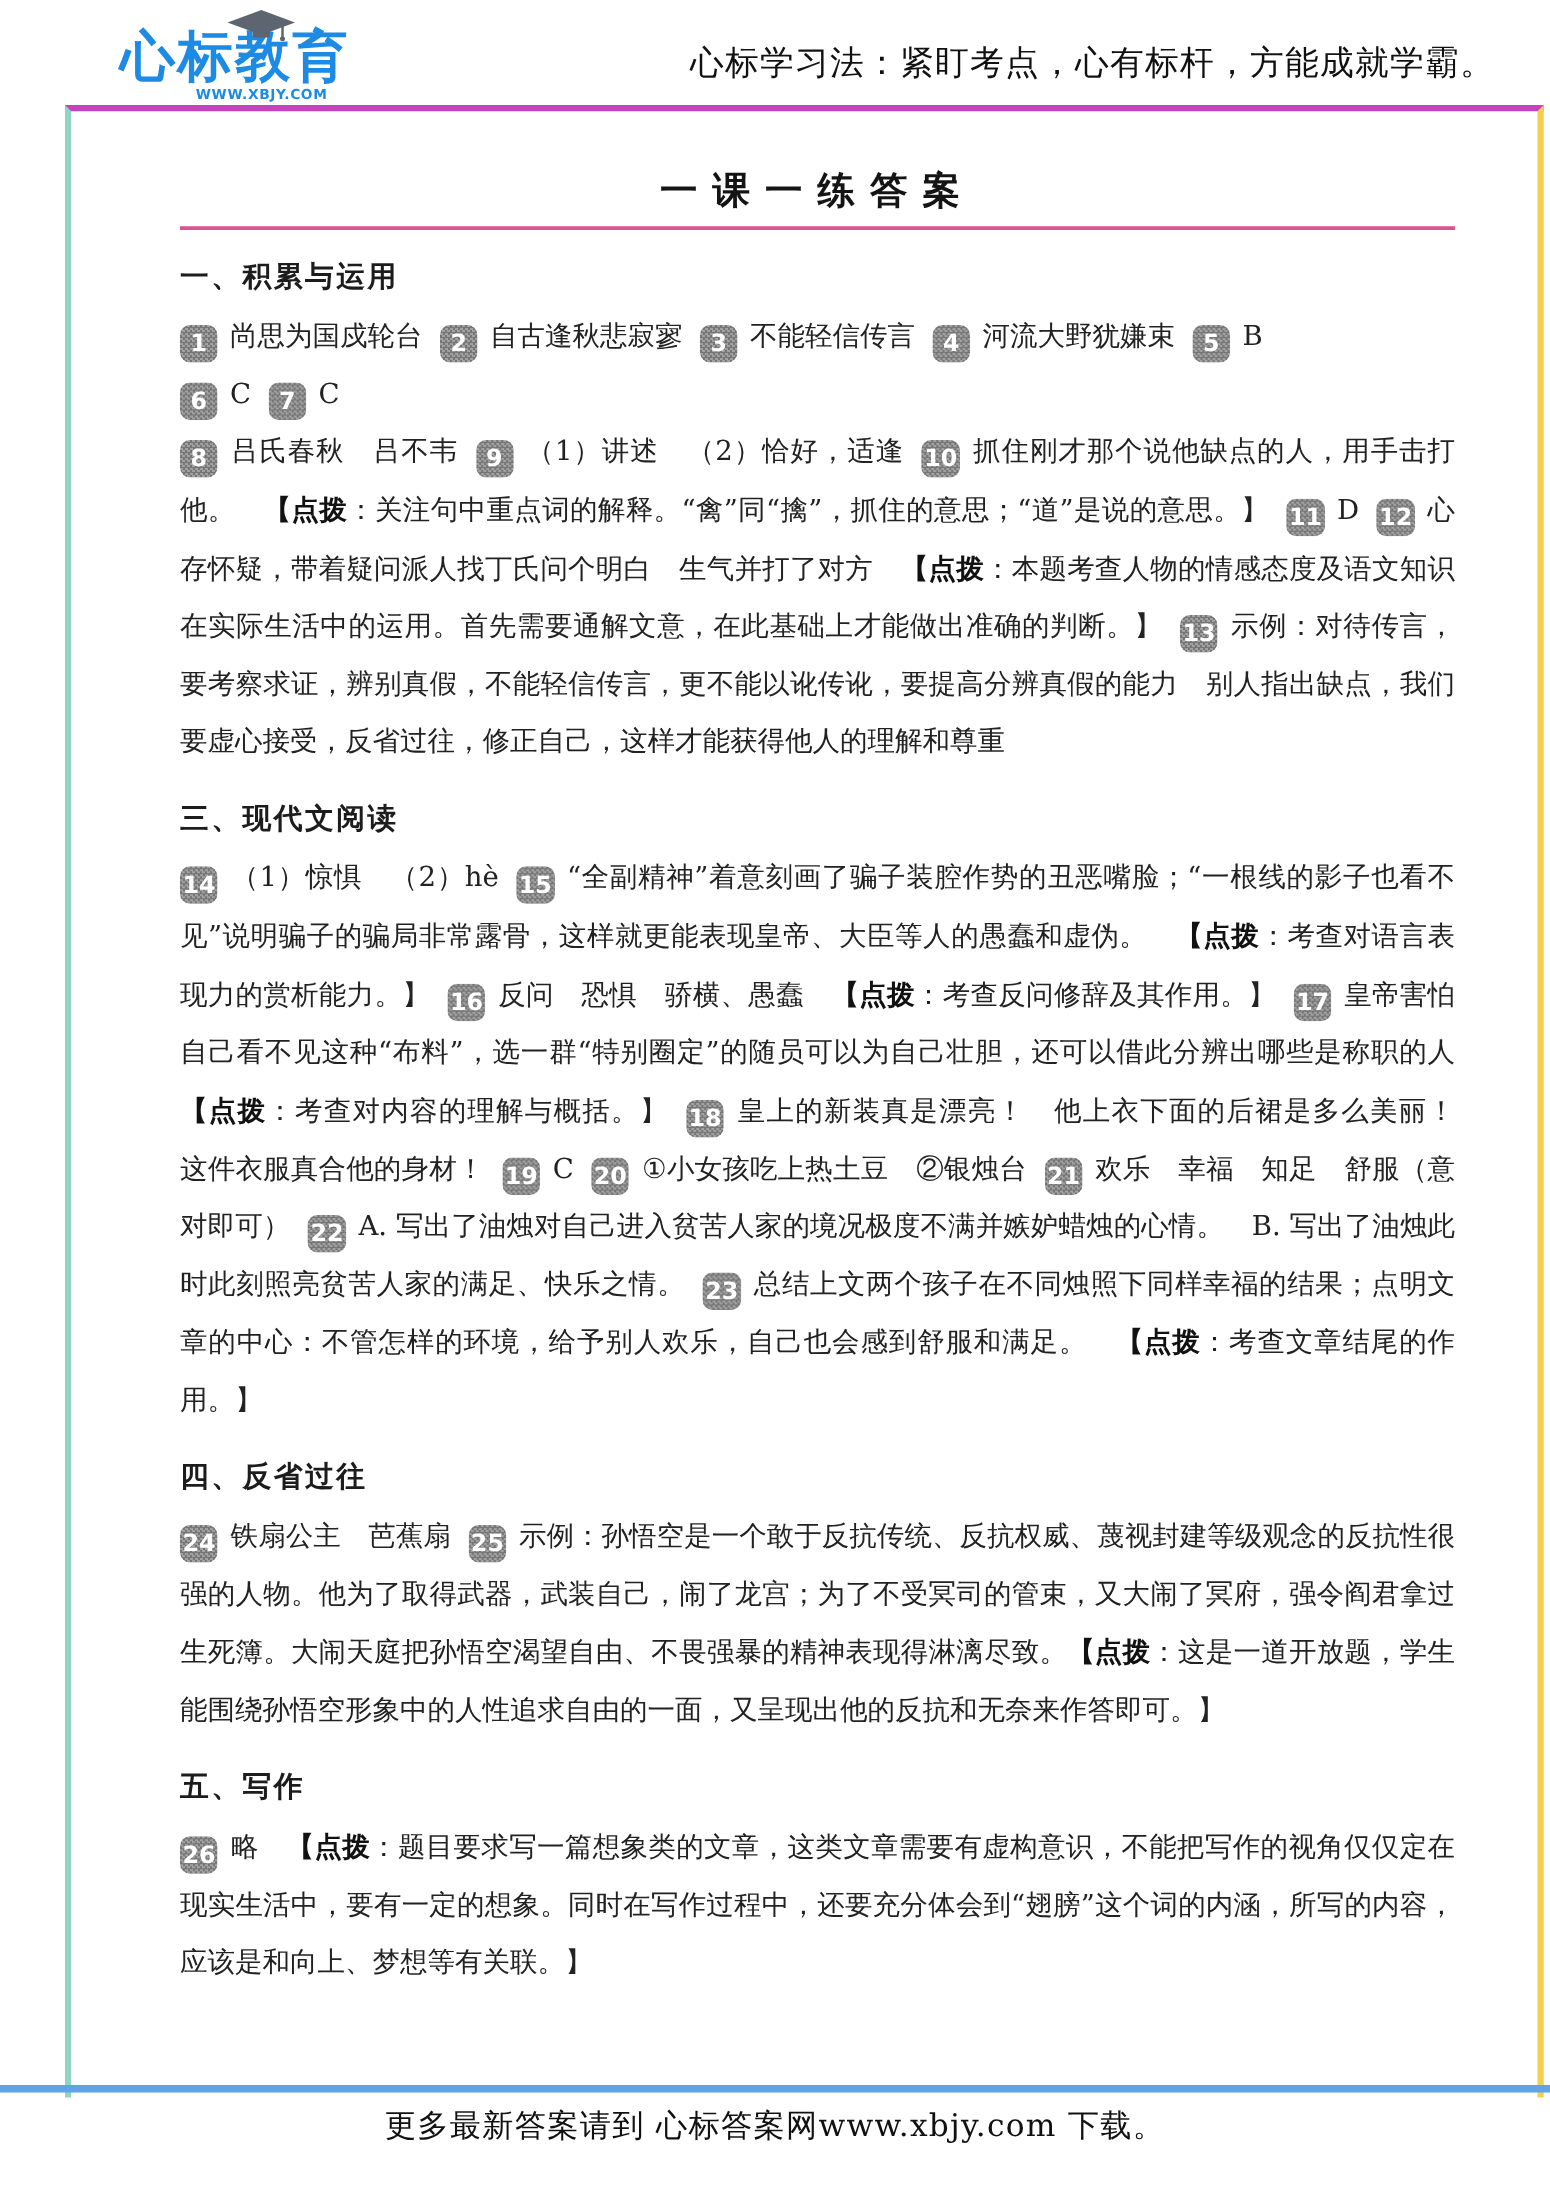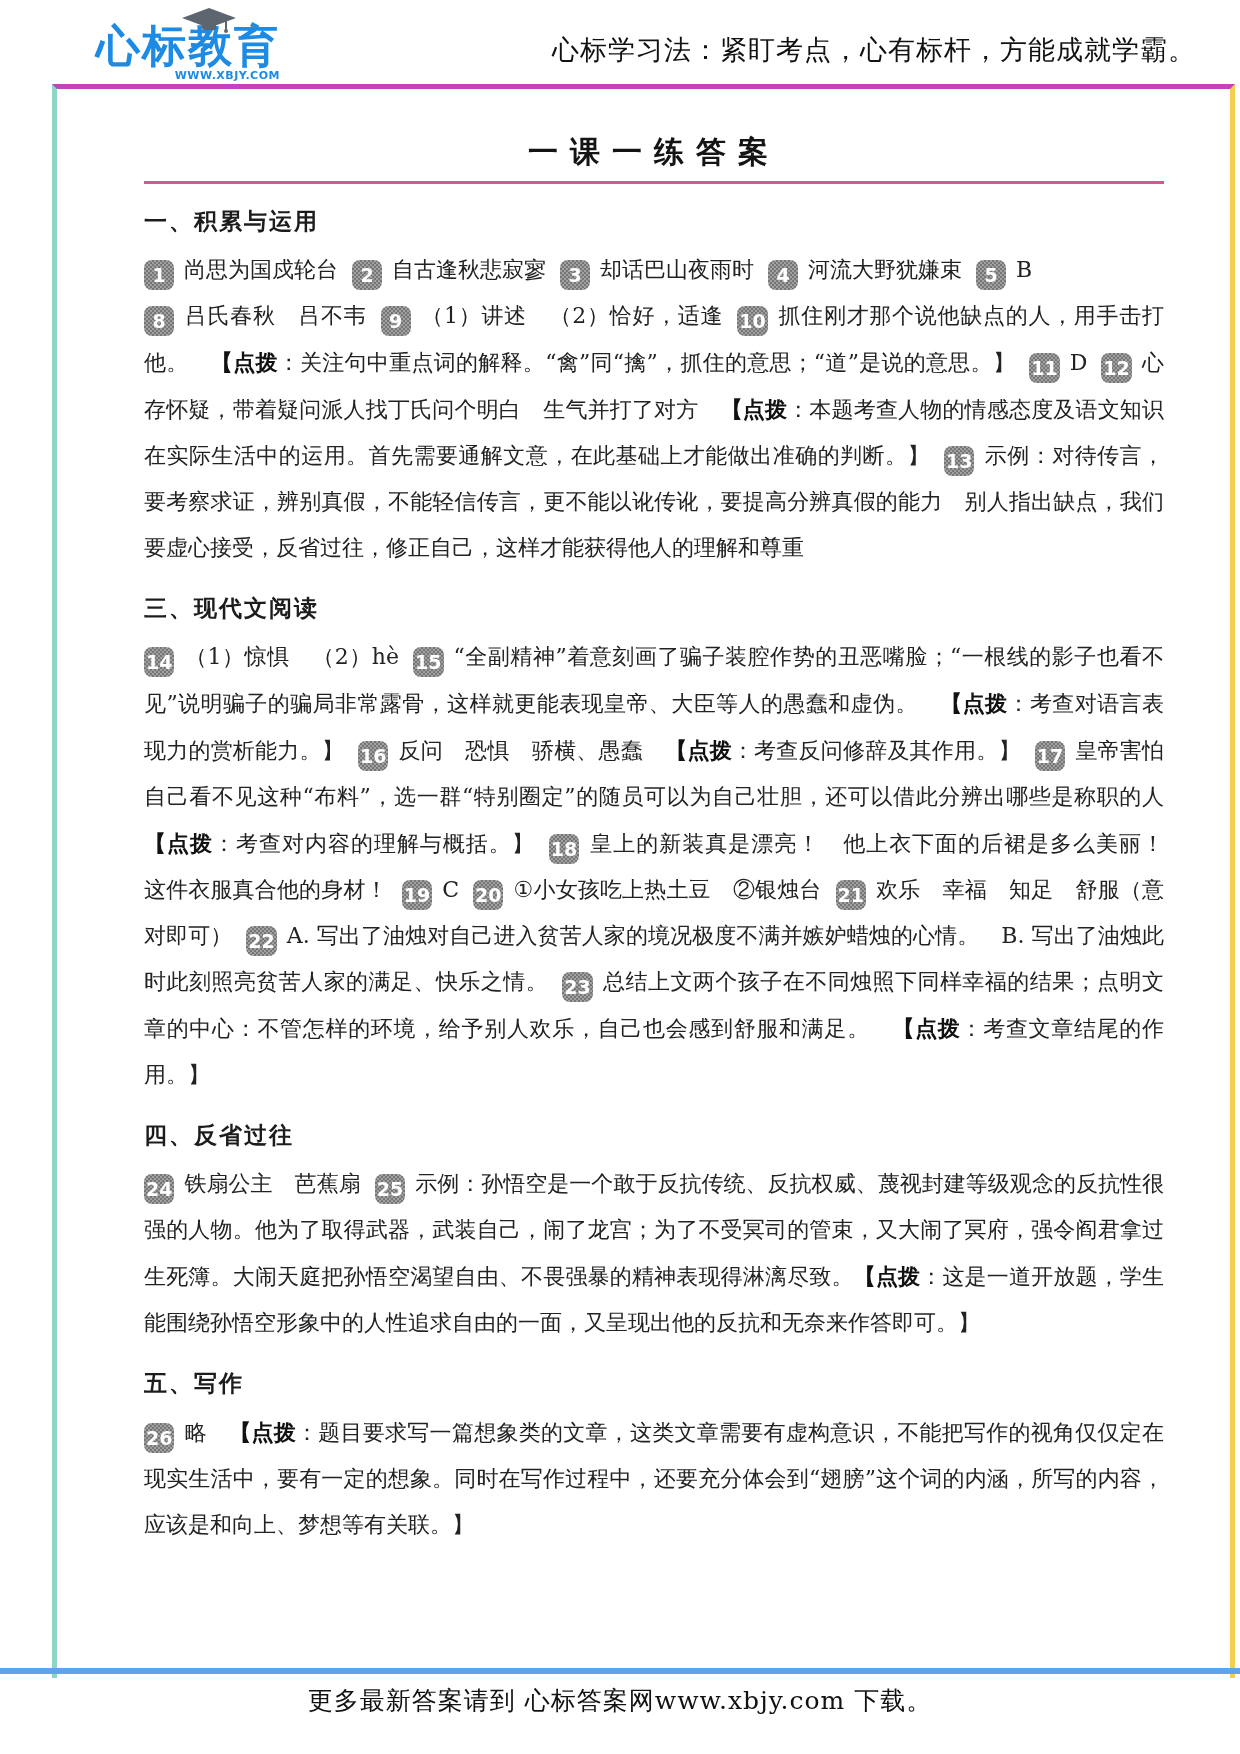--- a/index.html
+++ b/index.html
@@ -21,21 +21,21 @@
   
   .logo{position:absolute;left:96px;top:20px;display:inline-block;}
   .logo .cap{position:absolute;left:86px;top:-12px;}
   .logo-text{
     font-family:"DejaVu Sans","Liberation Sans",sans-serif;
     font-weight:900;font-size:44px;line-height:52px;color:var(--logo-blue);
     letter-spacing:2px;
     margin-top:36px;
   }
   .logo-url{
-    position:absolute;right:0;bottom:-10px;
+    position:absolute;right:18px;bottom:-10px;
     font-family:"DejaVu Sans","Liberation Sans",sans-serif;
     font-size:11px;font-weight:bold;color:var(--logo-blue);letter-spacing:.5px;
   }
   .slogan{
     position:absolute;top:32px;right:44px;
     font-size:27px;letter-spacing:1px;color:#111;
   }
   
   .frame{
     position:absolute;left:52px;top:84px;right:5px;bottom:76px;
@@ -106,21 +106,22 @@
   <div class="slogan">心标学习法：紧盯考点，心有标杆，方能成就学霸。</div>
 </header>
 
 <div class="frame"></div>
 
 <main>
   <h1 class="page-title">一课一练答案</h1>
   <div class="subtitle-rule"></div>
   <div id="sections">
       <h3 class="sec-heading">一、积累与运用</h3>
-      <p class="answers"><span class="badge">1</span><span>尚思为国戍轮台</span><span class="badge">2</span><span>自古逢秋悲寂寥</span><span class="badge">3</span><span>却话巴山夜雨时</span><span class="badge">4</span><span>河流大野犹嫌束</span><span class="badge">5</span><span>B</span></p>
+      <p class="answers"><span class="badge">1</span><span>尚思为国戍轮台</span><span class="badge">2</span><span>自古逢秋悲寂寥</span><span class="badge">3</span><span>不能轻信传言</span><span class="badge">4</span><span>河流大野犹嫌束</span><span class="badge">5</span><span>B</span></p>
+      <p class="answers"><span class="badge">6</span><span>C</span><span class="badge">7</span><span>C</span></p>
       <p class="answers"><span class="badge">8</span><span>吕氏春秋　吕不韦</span><span class="badge">9</span><span>（1）讲述　（2）恰好，适逢</span><span class="badge">10</span><span>抓住刚才那个说他缺点的人，用手击打他。　</span><b class="hint">【点拨</b><span>：关注句中重点词的解释。“禽”同“擒”，抓住的意思；“道”是说的意思。】</span><span class="badge">11</span><span>D</span><span class="badge">12</span><span>心存怀疑，带着疑问派人找丁氏问个明白　生气并打了对方　</span><b class="hint">【点拨</b><span>：本题考查人物的情感态度及语文知识在实际生活中的运用。首先需要通解文意，在此基础上才能做出准确的判断。】</span><span class="badge">13</span><span>示例：对待传言，要考察求证，辨别真假，不能轻信传言，更不能以讹传讹，要提高分辨真假的能力　别人指出缺点，我们要虚心接受，反省过往，修正自己，这样才能获得他人的理解和尊重</span></p>
       <h3 class="sec-heading">三、现代文阅读</h3>
       <p class="answers"><span class="badge">14</span><span>（1）惊惧　（2）hè</span><span class="badge">15</span><span>“全副精神”着意刻画了骗子装腔作势的丑恶嘴脸；“一根线的影子也看不见”说明骗子的骗局非常露骨，这样就更能表现皇帝、大臣等人的愚蠢和虚伪。　</span><b class="hint">【点拨</b><span>：考查对语言表现力的赏析能力。】</span><span class="badge">16</span><span>反问　恐惧　骄横、愚蠢　</span><b class="hint">【点拨</b><span>：考查反问修辞及其作用。】</span><span class="badge">17</span><span>皇帝害怕自己看不见这种“布料”，选一群“特别圈定”的随员可以为自己壮胆，还可以借此分辨出哪些是称职的人　</span><b class="hint">【点拨</b><span>：考查对内容的理解与概括。】</span><span class="badge">18</span><span>皇上的新装真是漂亮！　他上衣下面的后裙是多么美丽！　这件衣服真合他的身材！</span><span class="badge">19</span><span>C</span><span class="badge">20</span><span>①小女孩吃上热土豆　②银烛台</span><span class="badge">21</span><span>欢乐　幸福　知足　舒服（意对即可）</span><span class="badge">22</span><span>A. 写出了油烛对自己进入贫苦人家的境况极度不满并嫉妒蜡烛的心情。　B. 写出了油烛此时此刻照亮贫苦人家的满足、快乐之情。</span><span class="badge">23</span><span>总结上文两个孩子在不同烛照下同样幸福的结果；点明文章的中心：不管怎样的环境，给予别人欢乐，自己也会感到舒服和满足。　</span><b class="hint">【点拨</b><span>：考查文章结尾的作用。】</span></p>
       <h3 class="sec-heading">四、反省过往</h3>
       <p class="answers"><span class="badge">24</span><span>铁扇公主　芭蕉扇</span><span class="badge">25</span><span>示例：孙悟空是一个敢于反抗传统、反抗权威、蔑视封建等级观念的反抗性很强的人物。他为了取得武器，武装自己，闹了龙宫；为了不受冥司的管束，又大闹了冥府，强令阎君拿过生死簿。大闹天庭把孙悟空渴望自由、不畏强暴的精神表现得淋漓尽致。</span><b class="hint">【点拨</b><span>：这是一道开放题，学生能围绕孙悟空形象中的人性追求自由的一面，又呈现出他的反抗和无奈来作答即可。】</span></p>
       <h3 class="sec-heading">五、写作</h3>
       <p class="answers"><span class="badge">26</span><span>略　</span><b class="hint">【点拨</b><span>：题目要求写一篇想象类的文章，这类文章需要有虚构意识，不能把写作的视角仅仅定在现实生活中，要有一定的想象。同时在写作过程中，还要充分体会到“翅膀”这个词的内涵，所写的内容，应该是和向上、梦想等有关联。】</span></p>
     </div>
 </main>
 

